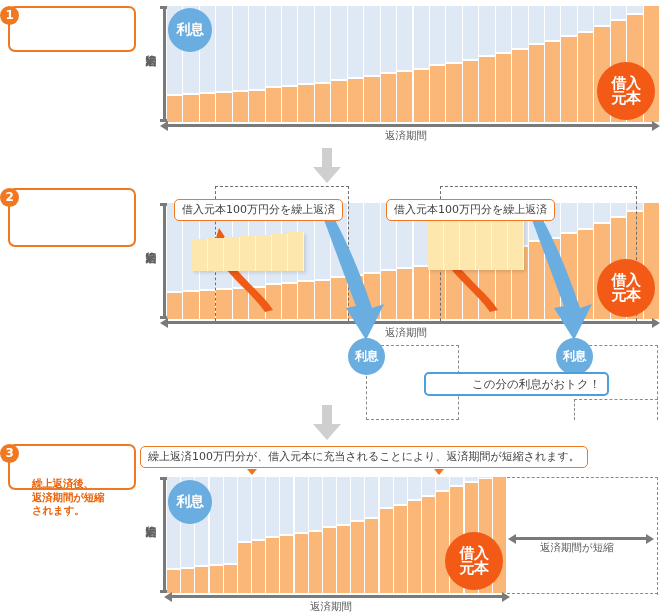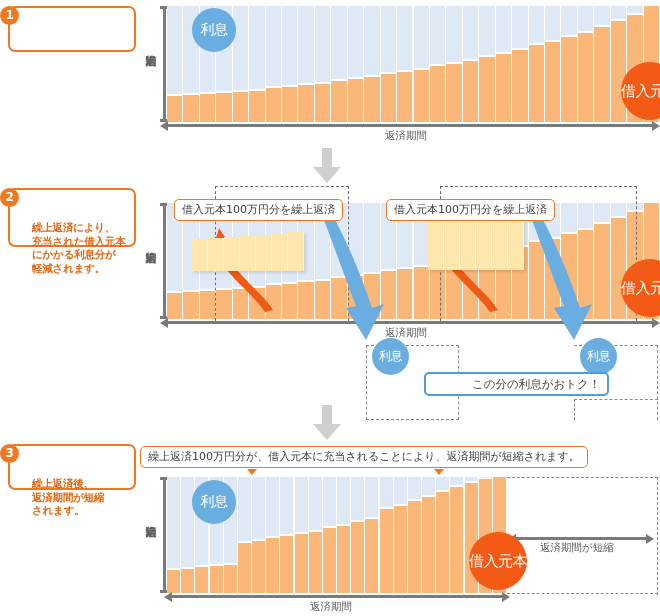--- a/index.html
+++ b/index.html
@@ -77,29 +77,28 @@
     font-size:11px;line-height:11px;
     color:#5a5a5a;letter-spacing:0px;
     font-weight:normal;
   }
   .xlabel{position:absolute;font-size:10.5px;color:#5a5a5a;}
 
   
   .badge{
     position:absolute;border-radius:50%;
     display:flex;align-items:center;justify-content:center;
-    color:#fff;font-weight:normal;text-align:center;
+    color:#fff;font-weight:bold;text-align:center;
     z-index:6;
-    margin-left:24px;
   }
   .badge.interest{background:#6aade0;font-size:14px;letter-spacing:-0.5px;}
   .badge.interest.sm{font-size:12px;}
   .badge.principal{
     background:#f25a16;font-size:15px;line-height:15px;
-    letter-spacing:-0.5px;flex-direction:row;
+    letter-spacing:-0.5px;flex-direction:column;
   }
 
   
   .ybar{position:absolute;background:#fde7ad;border-right:1px solid #fff7e0;
         box-shadow:2px 2px 3px rgba(0,0,0,.12);z-index:3;}
 
   
   .vdash{position:absolute;border-left:1.5px dashed #6e6e6e;}
   .hdash{position:absolute;border-top:1.5px dashed #6e6e6e;}
   .vdash.thin{border-left:1px dashed #8a8a8a;}
@@ -260,24 +259,20 @@
 </div>
 
 <div class="downarrow" style="left:312px;top:148px;">
   <svg width="30" height="36" viewBox="0 0 30 36">
     <polygon points="10,0 20,0 20,19 29,19 15,35 1,19 10,19" fill="#cfcfcf"></polygon>
   </svg>
 </div>
 
 <div class="step-box" style="left:8px;top:188px;width:128px;height:59px;">
   <span class="step-num">2</span>
-  <span>繰上返済により、
-充当された借入元本
-にかかる利息分が
-軽減されます。</span>
 </div>
 
 <div class="yaxis abs" style="left:163px;top:203px;height:116px;"></div>
 <div class="ycap abs" style="left:159.5px;top:203px;"></div>
 <div class="ycap abs" style="left:159.5px;top:316px;"></div>
 <div class="ylabel" style="left:145px;top:243px;">約定返済額</div>
 
 <div class="plot" id="plot2" style="left:167px;top:203px;width:493px;height:116px;">
     <div class="bar" style="left: 0px; width: 16.4333px; height: 116px;">
       <div class="ipart" style="bottom: 27.52px; height: 88.48px;"></div>

